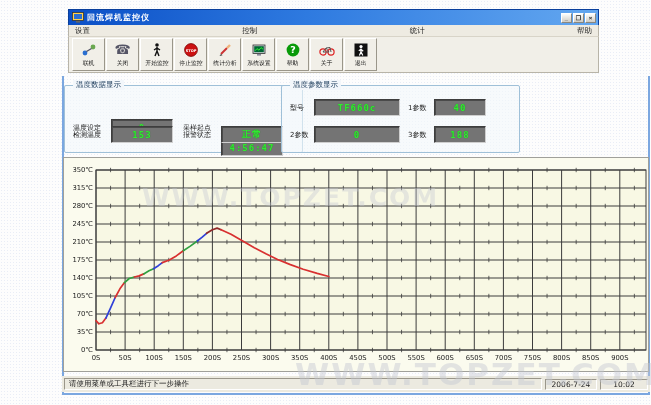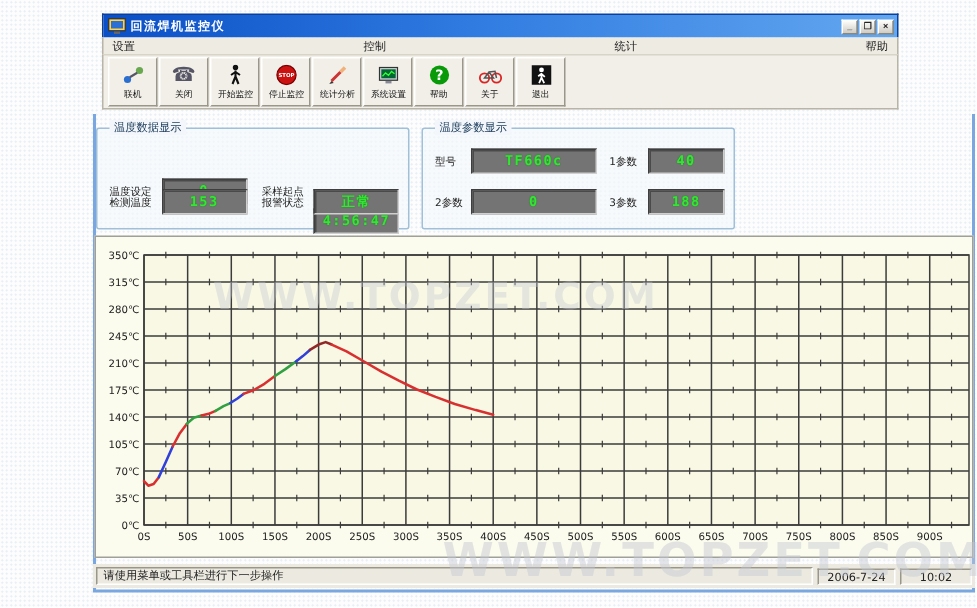--- a/index.html
+++ b/index.html
@@ -51,21 +51,21 @@
     border-top-color:#ffffff; border-left-color:#ffffff;
     border-right-color:#9a968a; border-bottom-color:#9a968a;
     display:flex; flex-direction:column; align-items:center; justify-content:center;
     padding:1px 0; cursor:default;
   }
   .tb-ic { height:17px; display:flex; align-items:center; justify-content:center; }
   .tb-lb { font-size:6.5px; color:#111; white-space:nowrap; transform:scale(0.9); }
   .phone-glyph { font-size:13px; color:#556; line-height:14px; }
   
   .groupbox {
-    position:absolute; width:209px; height:68px;
+    position:absolute; width:239px; height:68px;
     border:1px solid #9fc0d8; border-radius:2px;
     background:rgba(244,248,252,0.6);
   }
   .gb-title {
     position:absolute; top:-6px; left:8px; padding:0 3px;
     background:#f3f7fb; font-size:7.5px; color:#1a3a5a; white-space:nowrap;
   }
   .gb-row { position:absolute; left:8px; right:6px; display:flex; align-items:center; }
   .f-label { font-size:7px; color:#222; white-space:nowrap; }
   .led {

